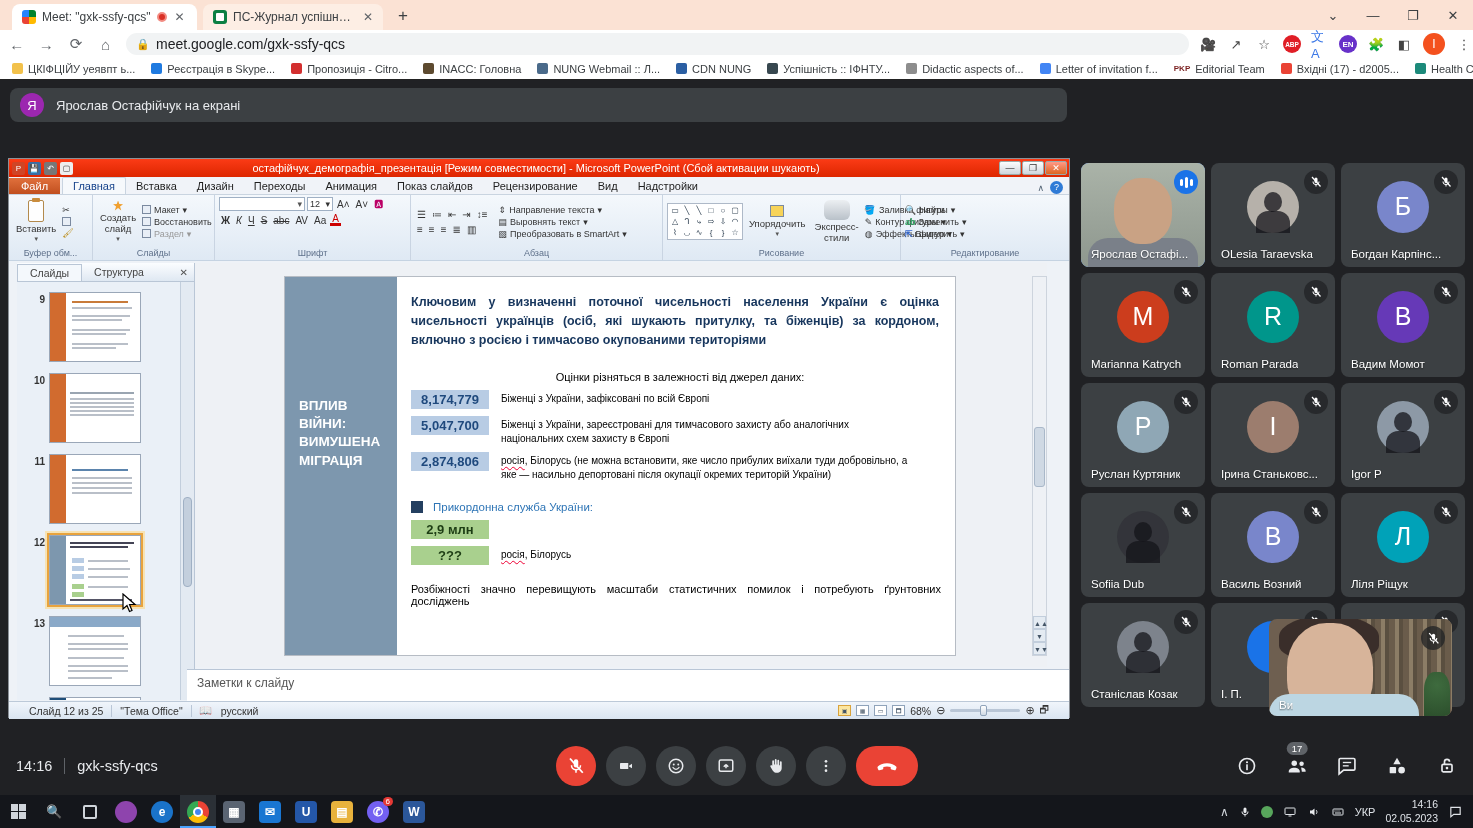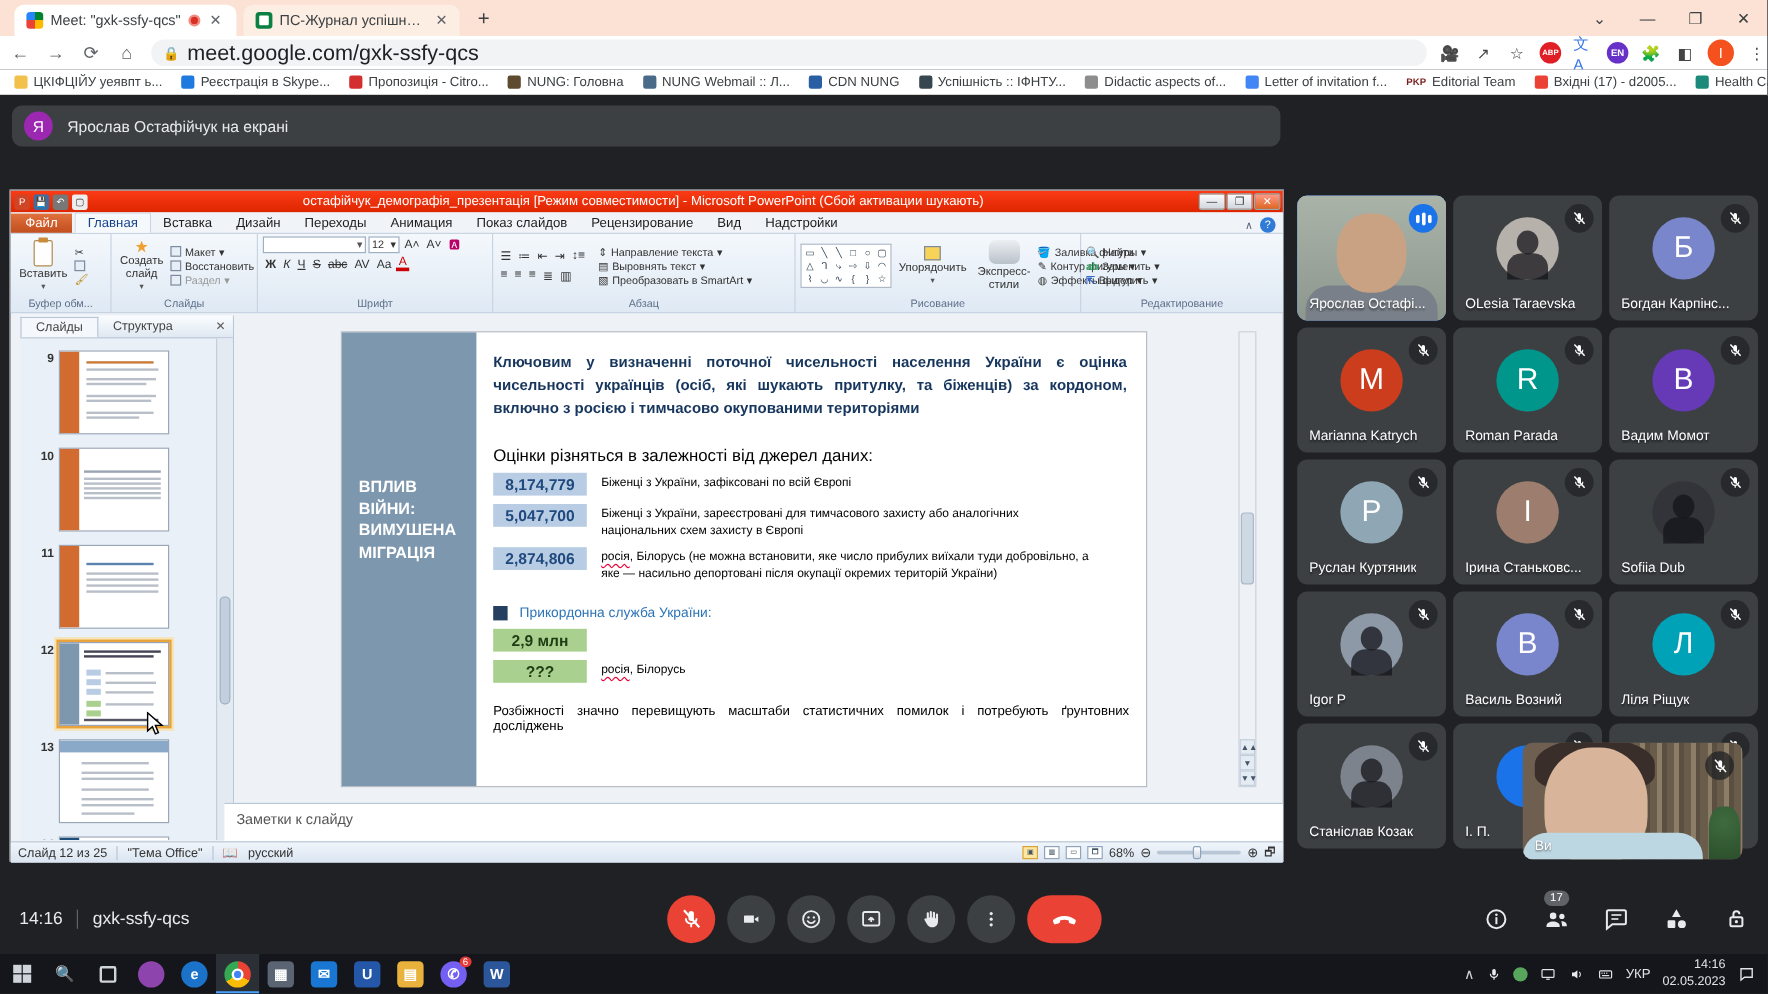--- a/index.html
+++ b/index.html
@@ -20,21 +20,21 @@
   .rec-dot { width:10px; height:10px; border-radius:50%; background:#d93025; border:2px solid #f28b82; flex:0 0 auto; }
   .tab-close { font-size:12px; color:#5f6368; padding:0 2px; }
   .newtab-btn { width:24px; height:24px; margin:0 0 2px 8px; color:#3c4043; font-size:17px; line-height:24px; text-align:center; }
   #win-controls { right:0; top:0; height:30px; display:flex; align-items:center; gap:0; }
   .wbtn { width:40px; height:30px; display:flex; align-items:center; justify-content:center; color:#3c4043; font-size:13px; }
 
   #toolbar { left:0; top:30px; width:1473px; height:28px; background:#fff; display:flex; align-items:center; }
   .navic { width:26px; height:26px; display:flex; align-items:center; justify-content:center; color:#5f6368; font-size:15px; margin-left:4px; }
   #urlbar { width:1080px; height:22px; background:#f1f3f4; border-radius:11px; margin-left:8px; display:flex; align-items:center; padding:0 10px; gap:6px; }
   #urlbar .lock { font-size:11px; color:#5f6368; }
-  #url-text { font-size:18px; color:#202124; }
+  #url-text { font-size:14px; color:#202124; }
   #toolbar-right { display:flex; align-items:center; gap:10px; margin-left:10px; }
   .ticon { width:18px; height:18px; display:flex; align-items:center; justify-content:center; color:#444; font-size:13px; }
   .badge-abp { width:18px; height:18px; border-radius:50%; background:#e01e26; color:#fff; font-size:6.5px; font-weight:bold; display:flex; align-items:center; justify-content:center; }
   .badge-en { width:18px; height:18px; border-radius:50%; background:#6731c9; color:#fff; font-size:8px; font-weight:bold; display:flex; align-items:center; justify-content:center; }
   .profile-chip { width:22px; height:22px; border-radius:50%; background:#f4511e; color:#fff; font-size:12px; display:flex; align-items:center; justify-content:center; }
 
   #bookmarks { left:0; top:58px; width:1473px; height:22px; background:#fff; border-bottom:1px solid #222; display:flex; align-items:center; gap:16px; padding:0 12px; }
   .bm { display:flex; align-items:center; gap:5px; font-size:11px; color:#3c4043; white-space:nowrap; }
   .bm-ic { width:11px; height:11px; border-radius:2px; flex:0 0 auto; }
   .bm-txt-ic { font-size:8px; font-weight:bold; color:#7a1f1f; }
@@ -97,39 +97,39 @@
   .tsidebar { position:absolute; left:0; top:0; bottom:0; width:16px; }
   #panel-scroll { position:absolute; right:0; top:19px; width:14px; bottom:0; background:#e3eaf2; border-left:1px solid #c2cedc; }
   #panel-thumb { position:absolute; left:2px; width:9px; background:#c3cfdd; border:1px solid #9fb0c4; border-radius:4px; }
 
   
   #canvas { left:186px; top:104px; right:22px; bottom:50px; background:#eef1f5; }
   #slide { left:89px; top:13px; width:672px; height:380px; background:#fff; border:1px solid #b6bcc4; }
   #slide-sidebar { left:0; top:0; width:112px; height:100%; background:#7d97ae; color:#fff; font-weight:bold; font-size:13.5px; line-height:1.35; padding:120px 0 0 14px; }
   #slide-content { position:absolute; left:126px; top:0; right:6px; height:100%; }
   #slide-title { margin-top:16px; font-size:12.5px; font-weight:bold; color:#17365d; line-height:1.5; text-align:justify; padding-right:10px; }
-  #slide-intro { margin-top:22px; font-size:14px; color:#000; }
+  #slide-intro { margin-top:22px; font-size:11px; color:#000;text-align:center; }
   .sec-header { display:flex; align-items:center; gap:10px; margin-top:14px; font-size:11.5px; color:#2e75b6; }
   .sec-bullet { width:12px; height:12px; background:#243f60; }
   .vrow { display:flex; gap:12px; margin-top:7px; align-items:flex-start; }
   .vbox { flex:0 0 78px; text-align:center; font-weight:bold; font-size:13px; padding:2px 0; }
   .vbox.blue { background:#b8cce4; color:#1f497d; }
   .vbox.green { background:#a9d08e; color:#1d3d14; }
   .vtext { font-size:10px; color:#000; line-height:1.35; padding-top:2px; max-width:410px; }
   .red-sp { text-decoration:underline wavy #e03; text-underline-offset:2px; }
   #slide-footer { margin-top:18px; font-size:11px; color:#000; text-align:justify; padding-right:8px; }
 
   
   #vscroll { right:0px; top:13px; width:15px; height:380px; background:#eef1f5; border:1px solid #cdd4dd; }
   #vthumb { position:absolute; left:1px; top:150px; width:11px; height:60px; background:#cfd9e4; border:1px solid #a9b8c9; border-radius:3px; }
   .scrbtn { position:absolute; left:0; width:13px; height:13px; font-size:7px; color:#456; text-align:center; line-height:13px; background:#e4ebf2; border:1px solid #c2cedc; }
 
   
   #notes { left:178px; top:510px; right:0; height:32px; background:#fff; border-top:1px solid #b9c6d6; font-size:12px; color:#555; padding:6px 0 0 10px; }
-  #ppt-status { left:0; top:542px; width:100%; height:18px; background:linear-gradient(#f0f5fb,#dae5f1); border-top:1px solid #bcc9d8; display:flex; align-items:center; font-size:10.5px; color:#333; gap:8px; padding:0 6px; }
+  #ppt-status { left:0; top:542px; width:100%; height:18px; background:linear-gradient(#f0f5fb,#dae5f1); border-top:1px solid #bcc9d8; display:flex; align-items:center; font-size:10.5px; color:#333; gap:8px; padding:0 20px; }
   .st-sep { width:1px; height:12px; background:#b9c6d6; }
   #status-right { margin-left:auto; display:flex; align-items:center; gap:5px; }
   .viewic { width:13px; height:11px; border:1px solid #8fa3ba; background:#fff; font-size:6px; text-align:center; line-height:10px; color:#456; }
   .viewic.on { background:#fce6a0; border-color:#d9a33c; }
   #zoom-track { width:70px; height:3px; background:#b9c6d6; position:relative; border-radius:2px; }
   #zoom-knob { position:absolute; left:30px; top:-4px; width:7px; height:11px; background:linear-gradient(#fff,#cfd9e4); border:1px solid #8fa3ba; border-radius:2px; }
 
   
   #cursor { left:122px; top:593px; width:15px; height:20px; z-index:50; }
 
@@ -238,21 +238,21 @@
     <div class="bm">
       <span class="bm-ic" style="background: rgb(31, 122, 224);"></span>
       <span>Реєстрація в Skype...</span>
     </div>
     <div class="bm">
       <span class="bm-ic" style="background: rgb(211, 47, 47);"></span>
       <span>Пропозиція - Citro...</span>
     </div>
     <div class="bm">
       <span class="bm-ic" style="background: rgb(93, 74, 47);"></span>
-      <span>NUNG: Головна</span>
+      <span>INACC: Головна</span>
     </div>
     <div class="bm">
       <span class="bm-ic" style="background: rgb(74, 106, 138);"></span>
       <span>NUNG Webmail :: Л...</span>
     </div>
     <div class="bm">
       <span class="bm-ic" style="background: rgb(43, 95, 163);"></span>
       <span>CDN NUNG</span>
     </div>
     <div class="bm">
@@ -715,46 +715,46 @@
       <div class="mic-off">
         <svg width="12" height="12" viewBox="0 0 24 24" fill="#fff">
           <path d="M12 14a3 3 0 0 0 3-3V6a3 3 0 0 0-6 0v5a3 3 0 0 0 3 3z"></path>
           <path d="M17 11a5 5 0 0 1-10 0H5a7 7 0 0 0 6 6.9V21h2v-3.1A7 7 0 0 0 19 11h-2z"></path>
           <line x1="4" y1="2" x2="21" y2="21" stroke="#fff" stroke-width="2.4"></line>
         </svg>
       </div>
       <div class="tile-name">Ірина Станьковс...</div>
     </div>
     <div class="tile">
+      <div class="avatar photo-av" style="background: rgb(141, 153, 166);">
+        <div class="head"></div>
+        <div class="bod"></div>
+      </div>
+      <div class="mic-off">
+        <svg width="12" height="12" viewBox="0 0 24 24" fill="#fff">
+          <path d="M12 14a3 3 0 0 0 3-3V6a3 3 0 0 0-6 0v5a3 3 0 0 0 3 3z"></path>
+          <path d="M17 11a5 5 0 0 1-10 0H5a7 7 0 0 0 6 6.9V21h2v-3.1A7 7 0 0 0 19 11h-2z"></path>
+          <line x1="4" y1="2" x2="21" y2="21" stroke="#fff" stroke-width="2.4"></line>
+        </svg>
+      </div>
+      <div class="tile-name">Igor P</div>
+    </div>
+    <div class="tile">
       <div class="avatar photo-av" style="background: rgb(51, 52, 58);">
         <div class="head"></div>
         <div class="bod"></div>
       </div>
       <div class="mic-off">
         <svg width="12" height="12" viewBox="0 0 24 24" fill="#fff">
           <path d="M12 14a3 3 0 0 0 3-3V6a3 3 0 0 0-6 0v5a3 3 0 0 0 3 3z"></path>
           <path d="M17 11a5 5 0 0 1-10 0H5a7 7 0 0 0 6 6.9V21h2v-3.1A7 7 0 0 0 19 11h-2z"></path>
           <line x1="4" y1="2" x2="21" y2="21" stroke="#fff" stroke-width="2.4"></line>
         </svg>
       </div>
       <div class="tile-name">Sofiia Dub</div>
-    </div>
-    <div class="tile">
-      <div class="avatar photo-av" style="background: rgb(141, 153, 166);">
-        <div class="head"></div>
-        <div class="bod"></div>
-      </div>
-      <div class="mic-off">
-        <svg width="12" height="12" viewBox="0 0 24 24" fill="#fff">
-          <path d="M12 14a3 3 0 0 0 3-3V6a3 3 0 0 0-6 0v5a3 3 0 0 0 3 3z"></path>
-          <path d="M17 11a5 5 0 0 1-10 0H5a7 7 0 0 0 6 6.9V21h2v-3.1A7 7 0 0 0 19 11h-2z"></path>
-          <line x1="4" y1="2" x2="21" y2="21" stroke="#fff" stroke-width="2.4"></line>
-        </svg>
-      </div>
-      <div class="tile-name">Igor P</div>
     </div>
     <div class="tile">
       <div class="avatar" style="background: rgb(121, 134, 203);">В</div>
       <div class="mic-off">
         <svg width="12" height="12" viewBox="0 0 24 24" fill="#fff">
           <path d="M12 14a3 3 0 0 0 3-3V6a3 3 0 0 0-6 0v5a3 3 0 0 0 3 3z"></path>
           <path d="M17 11a5 5 0 0 1-10 0H5a7 7 0 0 0 6 6.9V21h2v-3.1A7 7 0 0 0 19 11h-2z"></path>
           <line x1="4" y1="2" x2="21" y2="21" stroke="#fff" stroke-width="2.4"></line>
         </svg>
       </div>

